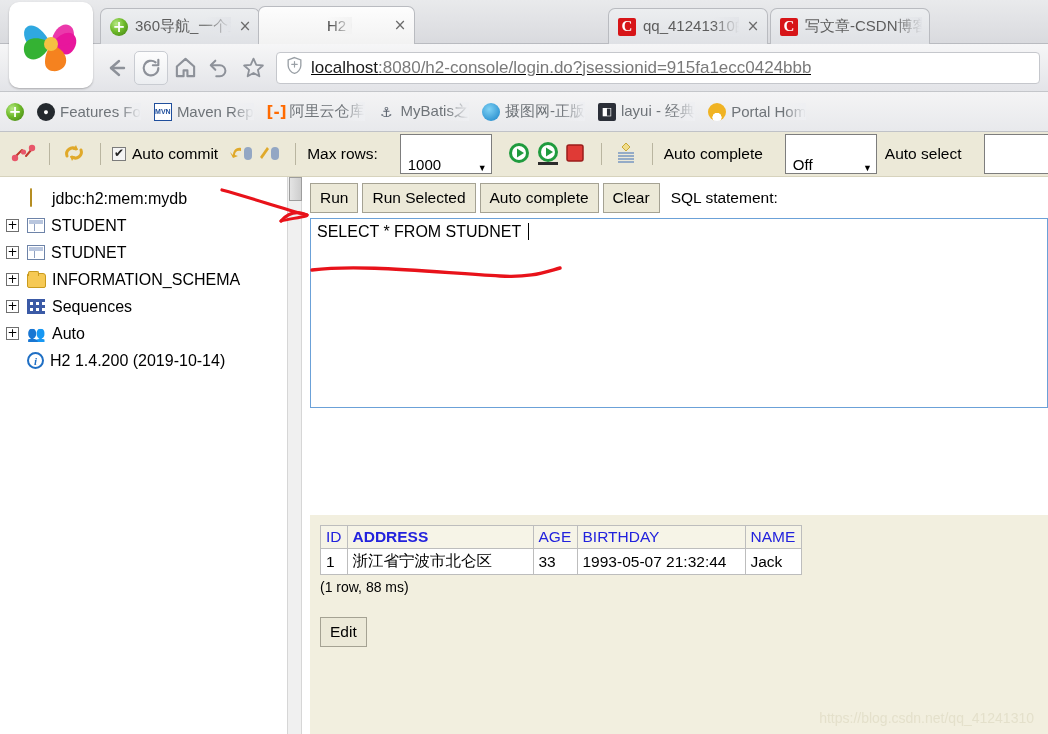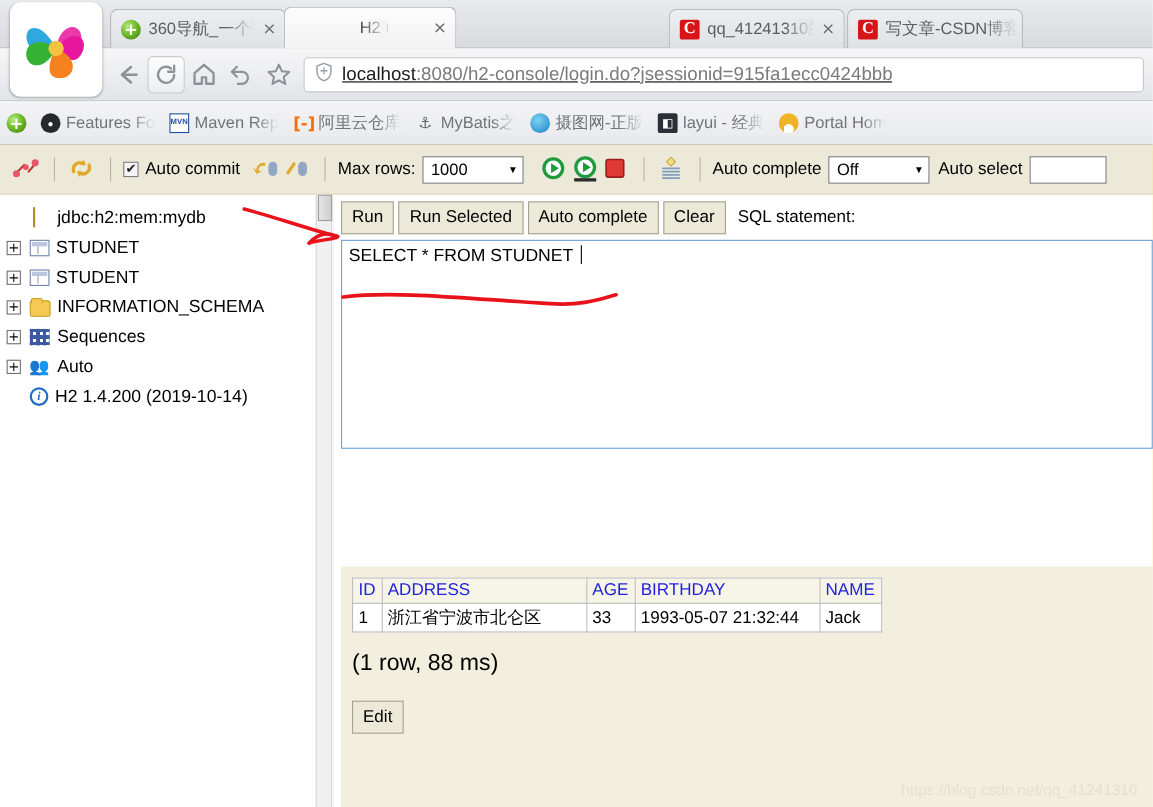--- a/index.html
+++ b/index.html
@@ -129,23 +129,23 @@
 
   #h2-toolbar {
     position:absolute; left:0; top:0; width:1048px; height:45px;
     background:#ece9d8; border-bottom:1px solid #d7d3bd;
     display:flex; align-items:center; gap:0; padding-left:10px; overflow:hidden;
   }
   .tb-sep { width:1px; height:22px; background:#b9b5a0; margin:0 11px; flex:none; }
   .tb-icon { width:28px; height:26px; flex:none; position:relative; cursor:pointer; }
   .tb-label { font-size:15.5px; color:#000; white-space:nowrap; flex:none; }
   .tb-select {
-    height:25px; background:#fff; border:1px solid #7d7d7d;
-    display:flex; align-items:center; padding:0 4px 0 7px; gap:12px;
-    font-size:15px; color:#000; margin-left:6px; flex:none; cursor:pointer;
+    height:40px; background:#fff; border:1px solid #7d7d7d;
+    display:flex; align-items:flex-end; padding:0 4px 0 7px; gap:12px;
+    font-size:15px; color:#000; margin-left:22px; flex:none; cursor:pointer;
   }
   .tb-select .caret { font-size:9px; color:#000; }
   .chk {
     width:14px; height:14px; border:1px solid #7b7b7b; background:#f4f4f4;
     position:relative; flex:none; margin-right:6px; cursor:pointer;
   }
   .chk::after{
     content:"\2714"; position:absolute; left:1px; top:-2px; font-size:12px; color:#222;
   }
 
@@ -222,21 +222,21 @@
     background:#f2efdf; padding:10px 0 0 10px; overflow:hidden;
   }
   #result-query { font-size:15.5px; color:#000; margin-bottom:5px; }
   #result-table { border-collapse:collapse; background:#fff; }
   #result-table th, #result-table td {
     border:1px solid #bdbdbd; padding:2px 5px; font-size:15.5px;
     text-align:left; font-weight:normal; white-space:nowrap;
   }
   #result-table th { color:#2222dd; background:#f6f4e7; }
   #result-table td { color:#000; }
-  #result-status { font-size:21px; color:#000; margin-top:16px; }
+  #result-status { font-size:14px; color:#000; margin-top:4px; }
   #edit-btn { margin-top:22px; }
   #watermark {
     position:absolute; right:14px; bottom:8px;
     font-size:14px; color:#e4e0cb; white-space:nowrap;
   }
 
   
   #annot { position:absolute; left:0; top:0; width:1048px; height:734px; pointer-events:none; z-index:50; }
 </style>
 </head>
@@ -444,26 +444,26 @@
 
     <div id="tree-pane">
       <div class="tree-row">
         <span class="spacer13"></span>
         <span class="t-ico"><span class="ico-db"></span></span>
         <span class="tree-label">jdbc:h2:mem:mydb</span>
       </div>
       <div class="tree-row">
         <span class="expander"></span>
         <span class="t-ico ico-table"></span>
-        <span class="tree-label">STUDNET</span>
+        <span class="tree-label">STUDENT</span>
       </div>
       <div class="tree-row">
         <span class="expander"></span>
         <span class="t-ico ico-table"></span>
-        <span class="tree-label">STUDENT</span>
+        <span class="tree-label">STUDNET</span>
       </div>
       <div class="tree-row">
         <span class="expander"></span>
         <span class="t-ico">
             <span class="ico-folder" style="display:block;position:relative;margin-top:3px;"></span>
           </span>
         <span class="tree-label">INFORMATION_SCHEMA</span>
       </div>
       <div class="tree-row">
         <span class="expander"></span>
@@ -497,21 +497,21 @@
         <span id="sql-label">SQL statement:</span>
       </div>
 
       <div id="sql-textarea"><span>SELECT * FROM STUDNET </span><span class="caret-bar"></span></div>
 
       <div id="result-pane">
         <table id="result-table">
           <thead>
             <tr>
               <th>ID</th>
-              <th style="min-width:186px;">ADDRESS</th>
+              <th style="min-width:186px;font-weight:bold;">ADDRESS</th>
               <th style="min-width:44px;">AGE</th>
               <th style="min-width:168px;">BIRTHDAY</th>
               <th style="min-width:56px;">NAME</th>
             </tr>
           </thead>
           <tbody>
             <tr>
               <td>1</td>
               <td>浙江省宁波市北仑区</td>
               <td>33</td>

